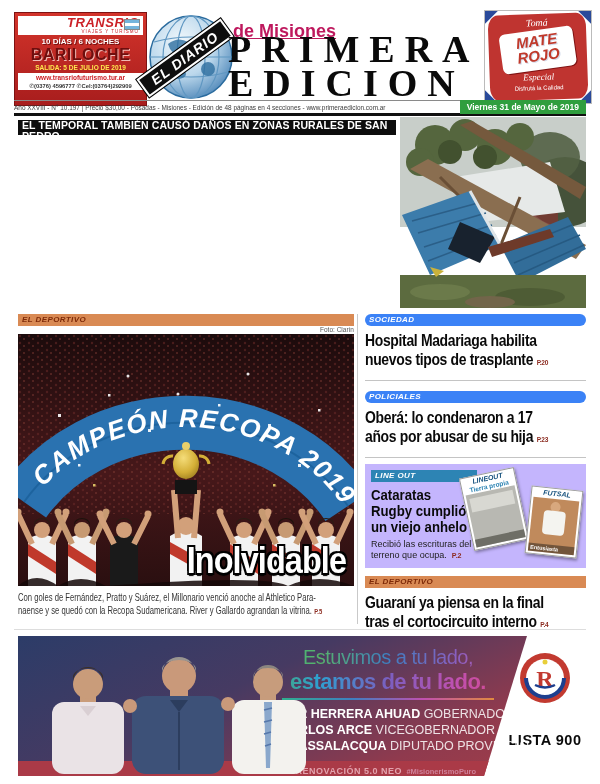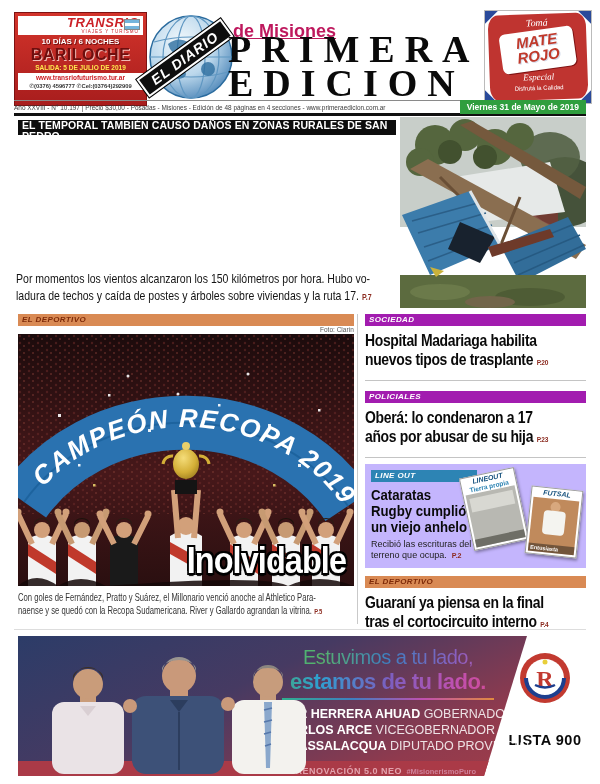--- a/index.html
+++ b/index.html
@@ -58,21 +58,21 @@
   .headline{position:absolute;left:16px;top:133px;width:402px;font-weight:bold;color:#050505;
     font-size:45px;line-height:44px;letter-spacing:-2px;}
   .deck{position:absolute;left:16px;top:271px;width:400px;font-size:13.5px;line-height:16.5px;color:#141414;}
   .pref{color:#8c2b20;font-weight:bold;}
   .deck .pref{font-size:9px;} 
 
   
   .bar{height:12px;font-size:8px;font-weight:bold;font-style:italic;color:#fff;
     padding:1px 12px 0 4px;box-sizing:border-box;letter-spacing:.4px;}
   .bar-orange{background:#d98a54;color:#7e2a08;}
-  .bar-blue{background:#a21caf;}
+  .bar-blue{background:#3b82f6;border-radius:6px;}
   .bar-cyan{background:#2d84b4;}
 
   
   .left-col{position:absolute;left:18px;top:314px;width:336px;}
   .credit{font-size:6.5px;color:#555;text-align:right;height:8px;line-height:8px;}
   .football{position:relative;width:336px;height:252px;overflow:hidden;background:#2a0f10;}
   .inolvidable{position:absolute;right:8px;bottom:4px;font-weight:bold;font-size:36px;color:#fff;
     letter-spacing:-1px;transform:scaleX(.9);transform-origin:100% 50%;
     text-shadow:-2px -2px 0 #000,2px -2px 0 #000,-2px 2px 0 #000,2px 2px 0 #000,0 3px 1px #000;}
   .foot-caption{margin-top:5px;font-size:10.5px;line-height:13px;color:#333;}
@@ -224,24 +224,20 @@
     <polygon points="60,105 95,120 80,146 48,132" fill="#18222e"></polygon>
     <line x1="70" y1="74" x2="100" y2="128" stroke="#dfe5e8" stroke-width="3"></line>
     <polygon points="88,130 150,112 154,120 92,140" fill="#6e3a2a"></polygon>
     <rect x="0" y="158" width="186" height="33" fill="#5c6b3f"></rect>
     <ellipse cx="40" cy="175" rx="30" ry="8" fill="#6b7a4a"></ellipse>
     <ellipse cx="130" cy="180" rx="35" ry="9" fill="#4e5c35"></ellipse>
     <ellipse cx="90" cy="185" rx="25" ry="6" fill="#72654a"></ellipse>
     <polygon points="30,150 44,154 36,160" fill="#c9b23c"></polygon>
   </svg>
 
-  <div class="deck">
-    <span class="fit s78">Por momentos los vientos alcanzaron los 150 kilómetros por hora. Hubo vo-</span>
-    <span class="fit s78"><span>ladura de techos y caída de postes y árboles sobre viviendas y la ruta 17.</span>&nbsp;<span class="pref">P.7</span></span>
-  </div>
 
   <div class="left-col">
     <div class="bar bar-orange">EL DEPORTIVO</div>
     <div class="credit">Foto: Clarín</div>
     <div class="football">
       <svg width="336" height="252" viewBox="0 0 336 252">
         <defs>
           <linearGradient id="crowdGrad" x1="0" y1="0" x2="0" y2="1">
             <stop offset="0%" stop-color="#1c0b0c"></stop>
               <stop offset="55%" stop-color="#47181a"></stop>

